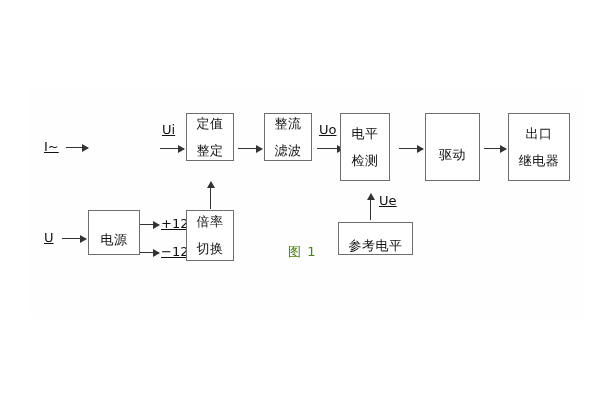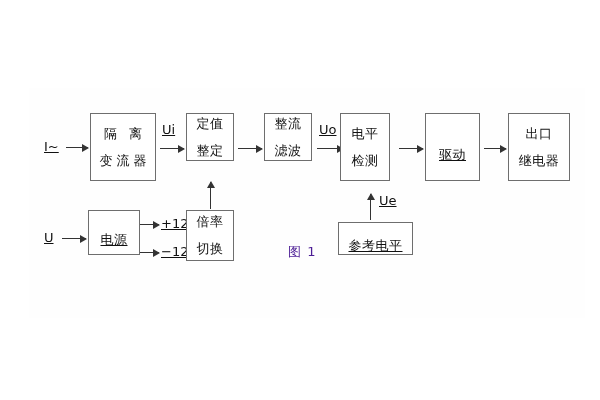--- a/index.html
+++ b/index.html
@@ -46,21 +46,20 @@
   }
   .box .line + .line {
     margin-top: 13px;
   }
   .box.spaced .line {
     letter-spacing: 4px;
     text-indent: 4px;
   }
   .box.one-line .line {
     margin-top: 15px;
-    text-decoration: underline;
   }
   
   .label {
     position: absolute;
     color: #111111;
     font-size: 13px;
     white-space: nowrap;
     text-decoration: underline;
   }
   .label.latin {
@@ -92,42 +91,38 @@
     top: -1px;
     left: -3.5px;
     width: 0;
     height: 0;
     border-left: 4px solid transparent;
     border-right: 4px solid transparent;
     border-bottom: 7px solid #333333;
   }
   .caption {
     position: absolute;
-    color: #4c1d95;
+    color: #4d7c0f;
     font-size: 13px;
     letter-spacing: 1px;
   }
 </style>
 </head>
 <body>
 
 <div id="canvas">
 
   <div class="panel"></div>
 
   <div class="label latin" style="left:44px; top:139px;">I~</div>
 
   <div class="arrow-h" style="left:66px; top:147px; width:22px;">
     <span class="head"></span>
   </div>
 
-  <div class="box spaced" style="left:90px; top:113px; width:66px; height:68px;">
-    <span class="line">隔 离</span>
-    <span class="line">变流器</span>
-  </div>
 
   <div class="label latin" style="left:162px; top:122px;">Ui</div>
   <div class="arrow-h" style="left:160px; top:148px; width:24px;">
     <span class="head"></span>
   </div>
 
   <div class="box" style="left:186px; top:113px; width:48px; height:48px;">
     <span class="line">定值</span>
     <span class="line">整定</span>
   </div>

